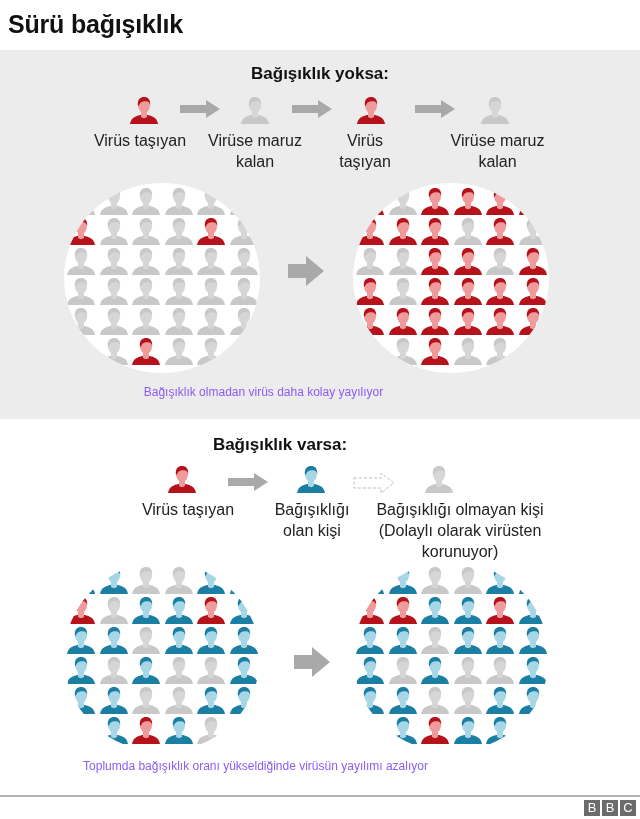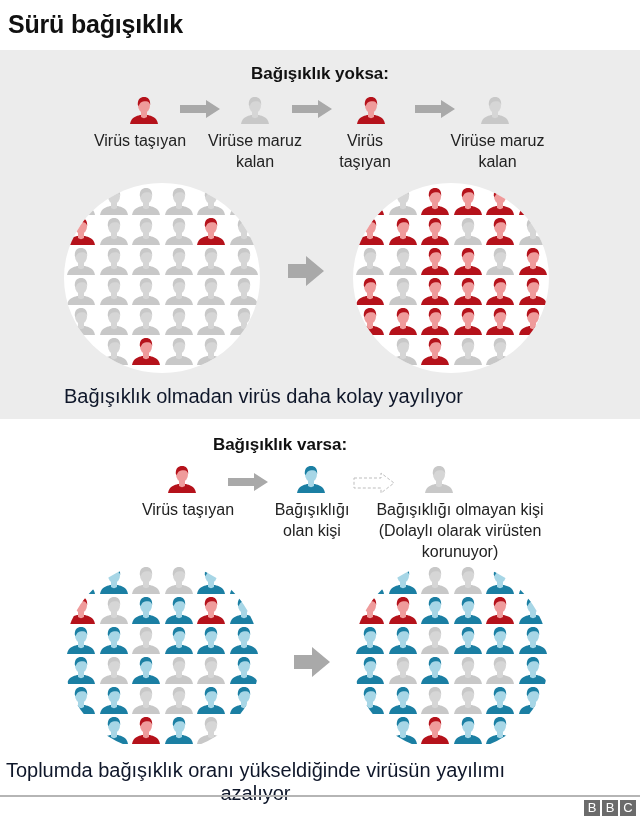--- a/index.html
+++ b/index.html
@@ -10,21 +10,21 @@
   .panel-top { top: 50px; height: 369px; background: #ececec; }
   .panel-bottom { top: 419px; height: 370px; background: #ffffff; }
   .section-heading { position: absolute; left: 0; width: 640px; text-align: center; font-size: 17px; font-weight: bold; color: #111; }
   .legend-item { position: absolute; text-align: center; font-size: 16px; line-height: 21px; color: #222; }
   .legend-icon { position: absolute; }
   .arrow { position: absolute; }
   .circle { position: absolute; border-radius: 50%; overflow: hidden; }
   .panel-top .circle { background: #ffffff; }
   .panel-bottom .circle { background: #ffffff; }
   .person { position: absolute; width: 30px; height: 30px; }
-  .caption { position: absolute; left: 0; width: 527px; text-align: center; font-size: 20px; color: #0f172a; }
+  .caption { position: absolute; left: 0; width: 527px; text-align: center; font-size: 12px; color: #8b5cf6; }
   .footer-rule { position: absolute; left: 0; top: 795px; width: 640px; height: 2px; background: #b5b5b5; }
   .bbc { position: absolute; top: 800px; right: 4px; display: flex; gap: 2px; }
   .bbc span { display: inline-block; width: 16px; height: 16px; background: #6b6b6b; color: #fff; font-size: 13px; line-height: 16px; text-align: center; font-weight: normal; }
 </style>
 </head>
 <body>
 
 <div class="title">Sürü bağışıklık</div>
 
 <div class="panel panel-top">

